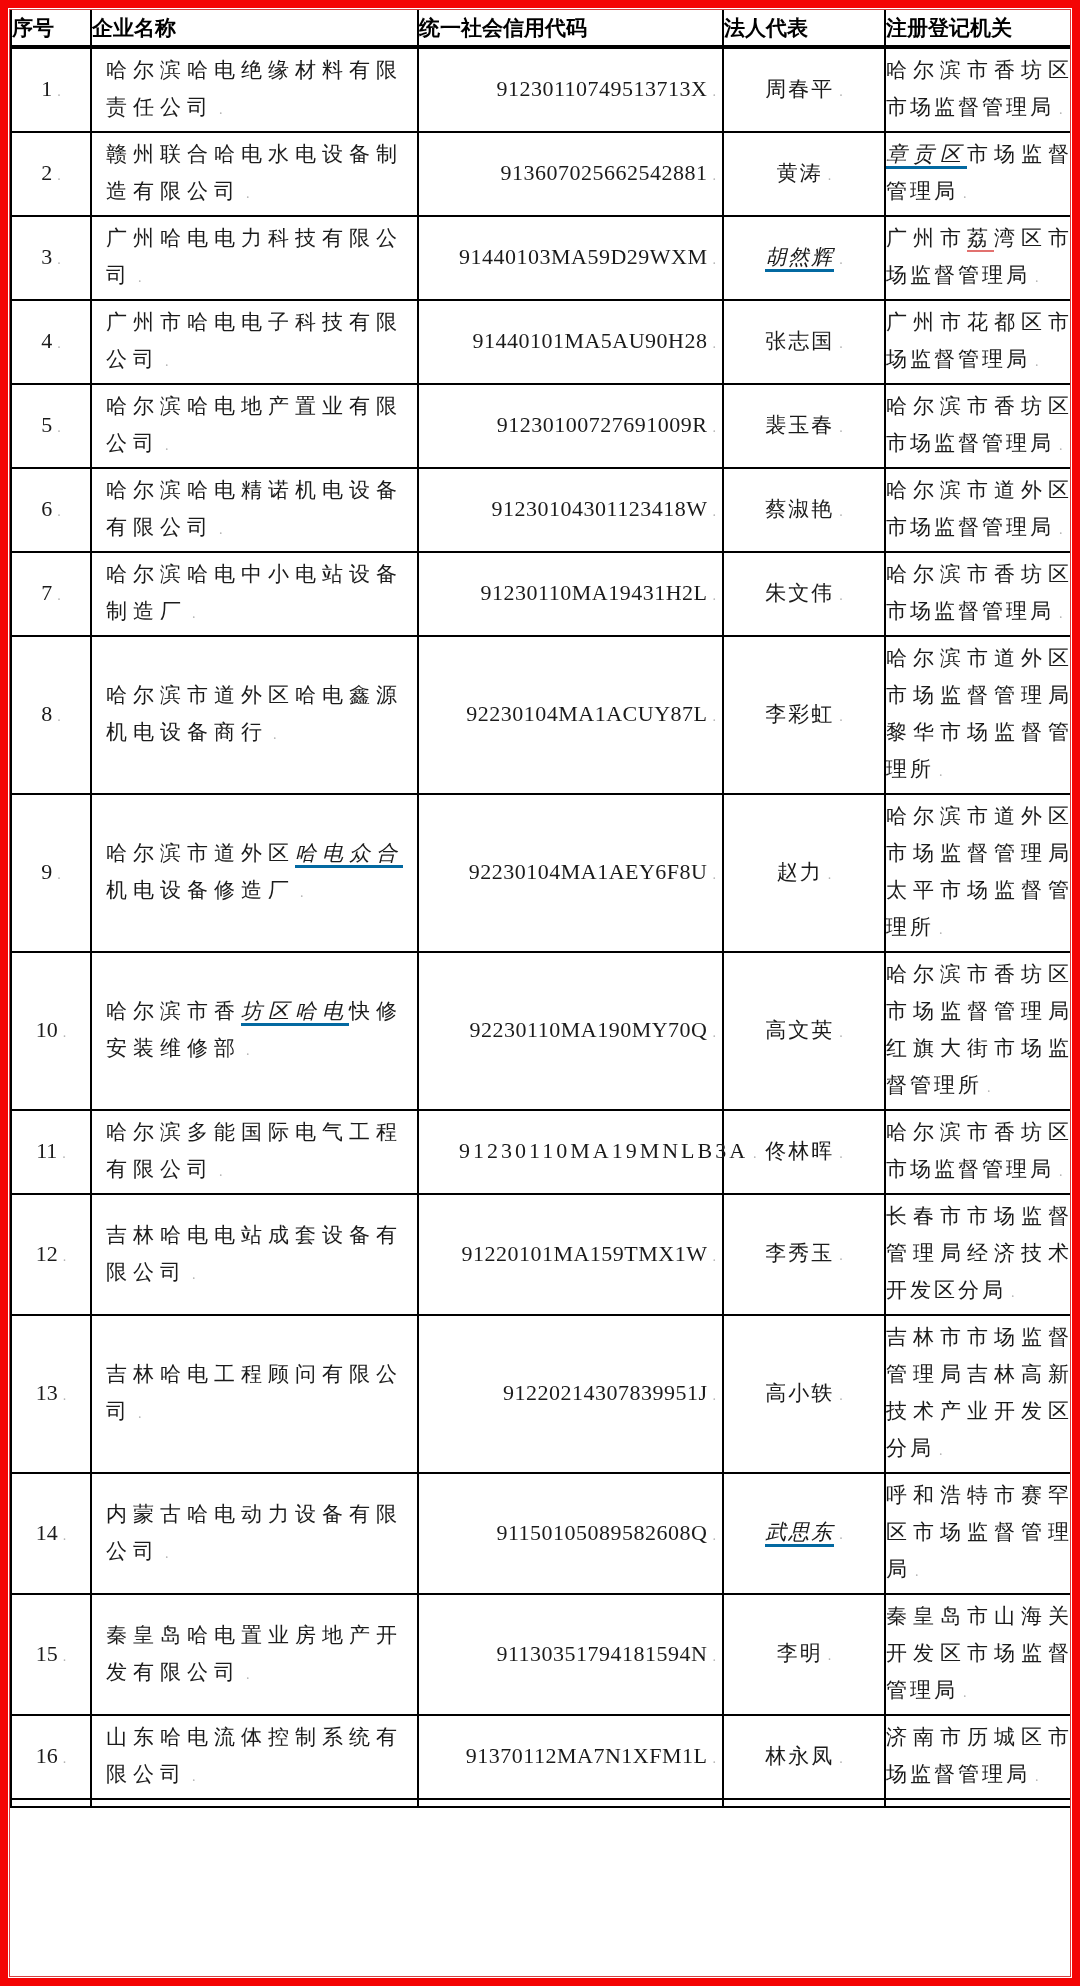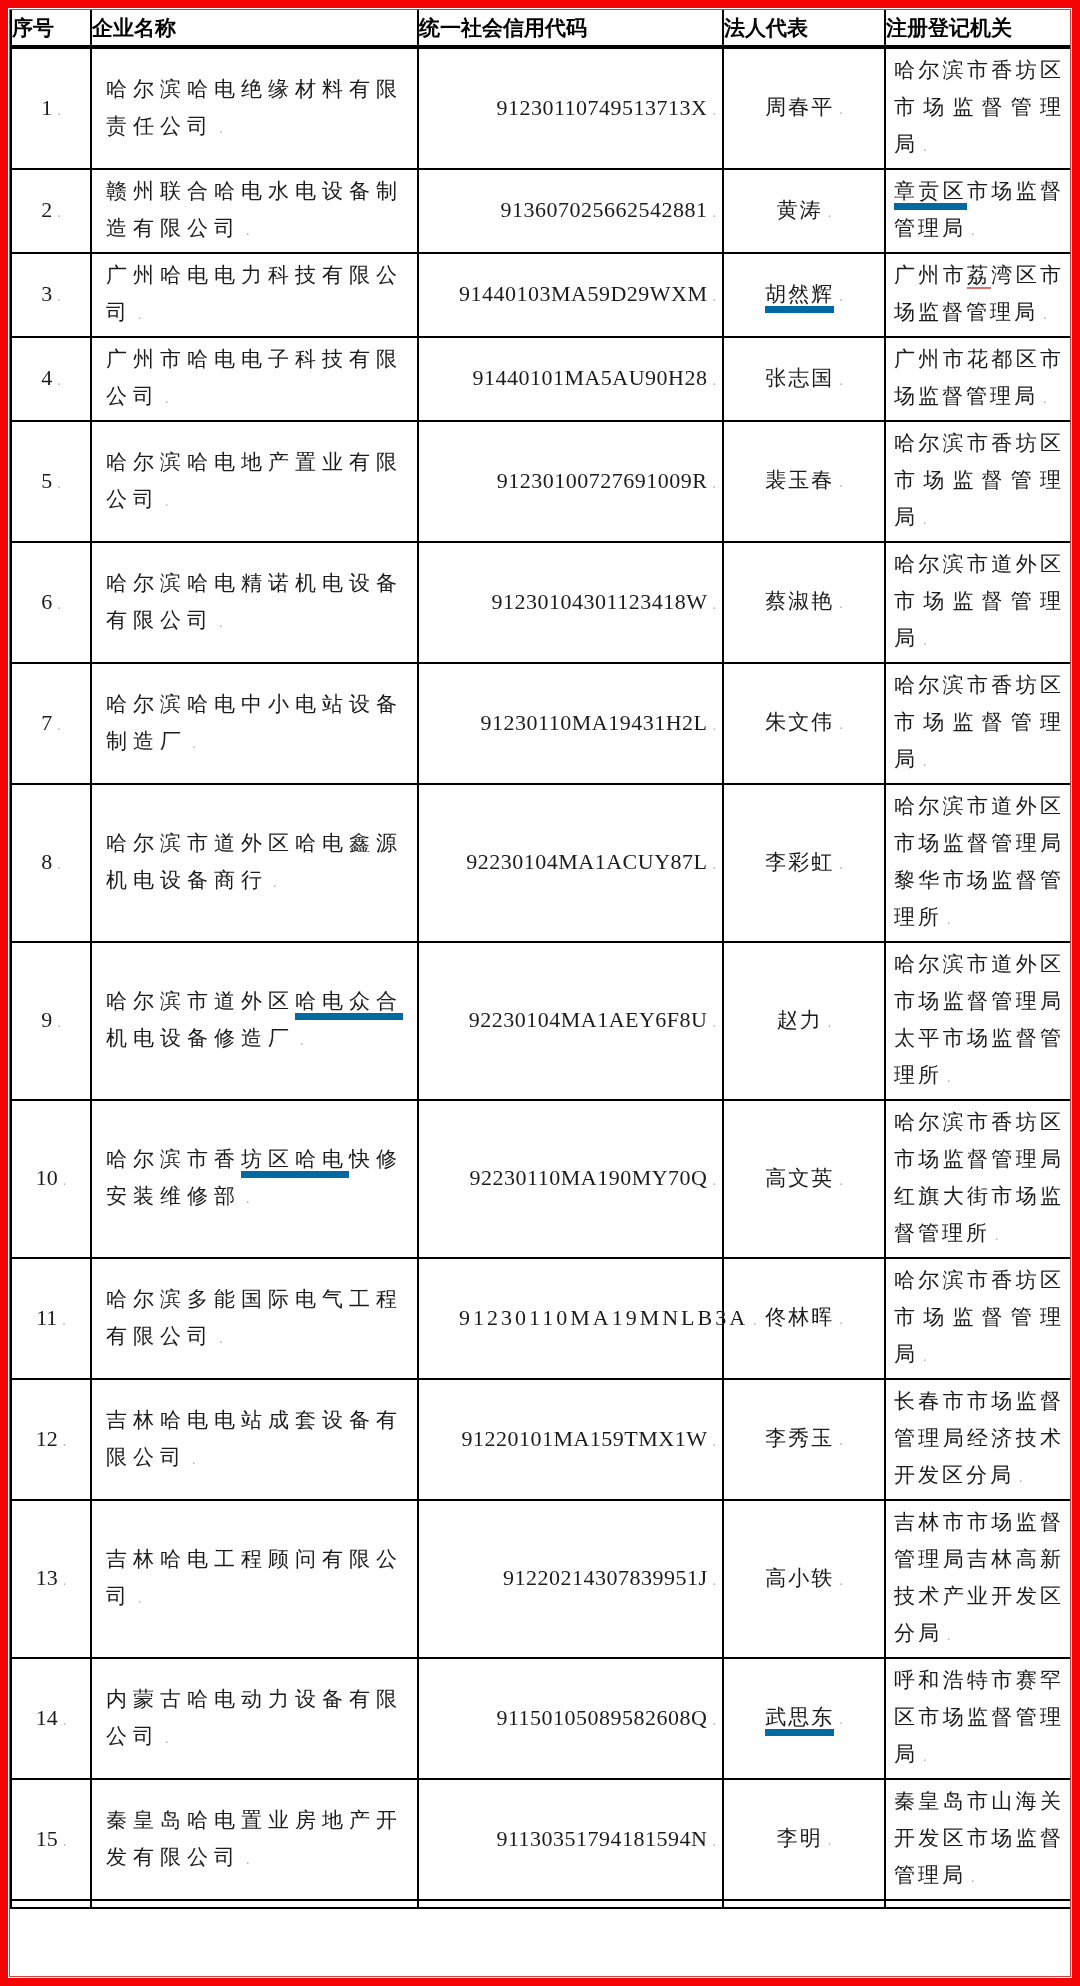--- a/index.html
+++ b/index.html
@@ -57,33 +57,33 @@
     text-align: right;
     font-size: 22px;
     letter-spacing: 0.5px;
     white-space: nowrap;
   }
   td.code.small { font-size: 22px; letter-spacing: 3px; padding-left: 40px; }
   td.legal { text-align: center; letter-spacing: 2px; margin-left: 13px; }
   td.auth {
     text-align: justify;
     vertical-align: top;
-    padding: 3px 8px;
+    padding: 3px 0;
     letter-spacing: 3px;
   }
   
   .endmark::after {
     content: ".";
     color: #b3b3b3;
     font-size: 14px;
     letter-spacing: 0;
     margin-left: 5px;
   }
   
-  .u-blue { border-bottom: 7px solid #0369a1; }
+  .u-blue { border-bottom: 3px solid #0369a1; font-style: italic; }
   .u-red  { border-bottom: 2px solid #e2716f; }
 </style>
 </head>
 <body>
 
 <div class="red-frame"></div>
 
 <table class="company-table">
   <colgroup>
     <col style="width:80px">
@@ -201,20 +201,27 @@
         <td class="auth"><span class="endmark"><span>呼和浩特市赛罕区市场监督管理局</span></span></td>
       </tr>
       <tr>
         <td class="serial"><span class="endmark">15</span></td>
         <td class="name"><span class="endmark"><span>秦皇岛哈电置业房地产开发有限公司</span></span></td>
         <td class="code"><span class="endmark">91130351794181594N</span></td>
         <td class="legal"><span class="endmark"><span>李明</span></span></td>
         <td class="auth"><span class="endmark"><span>秦皇岛市山海关开发区市场监督管理局</span></span></td>
       </tr>
       <tr>
+        <td class="serial"><span class="endmark">16</span></td>
+        <td class="name"><span class="endmark"><span>山东哈电流体控制系统有限公司</span></span></td>
+        <td class="code"><span class="endmark">91370112MA7N1XFM1L</span></td>
+        <td class="legal"><span class="endmark"><span>林永凤</span></span></td>
+        <td class="auth"><span class="endmark"><span>济南市历城区市场监督管理局</span></span></td>
+      </tr>
+      <tr>
         <td class="serial"></td>
         <td class="name"></td>
         <td class="code"></td>
         <td class="legal"></td>
         <td class="auth"></td>
       </tr>
     </tbody>
 </table>
 
 </body></html>

